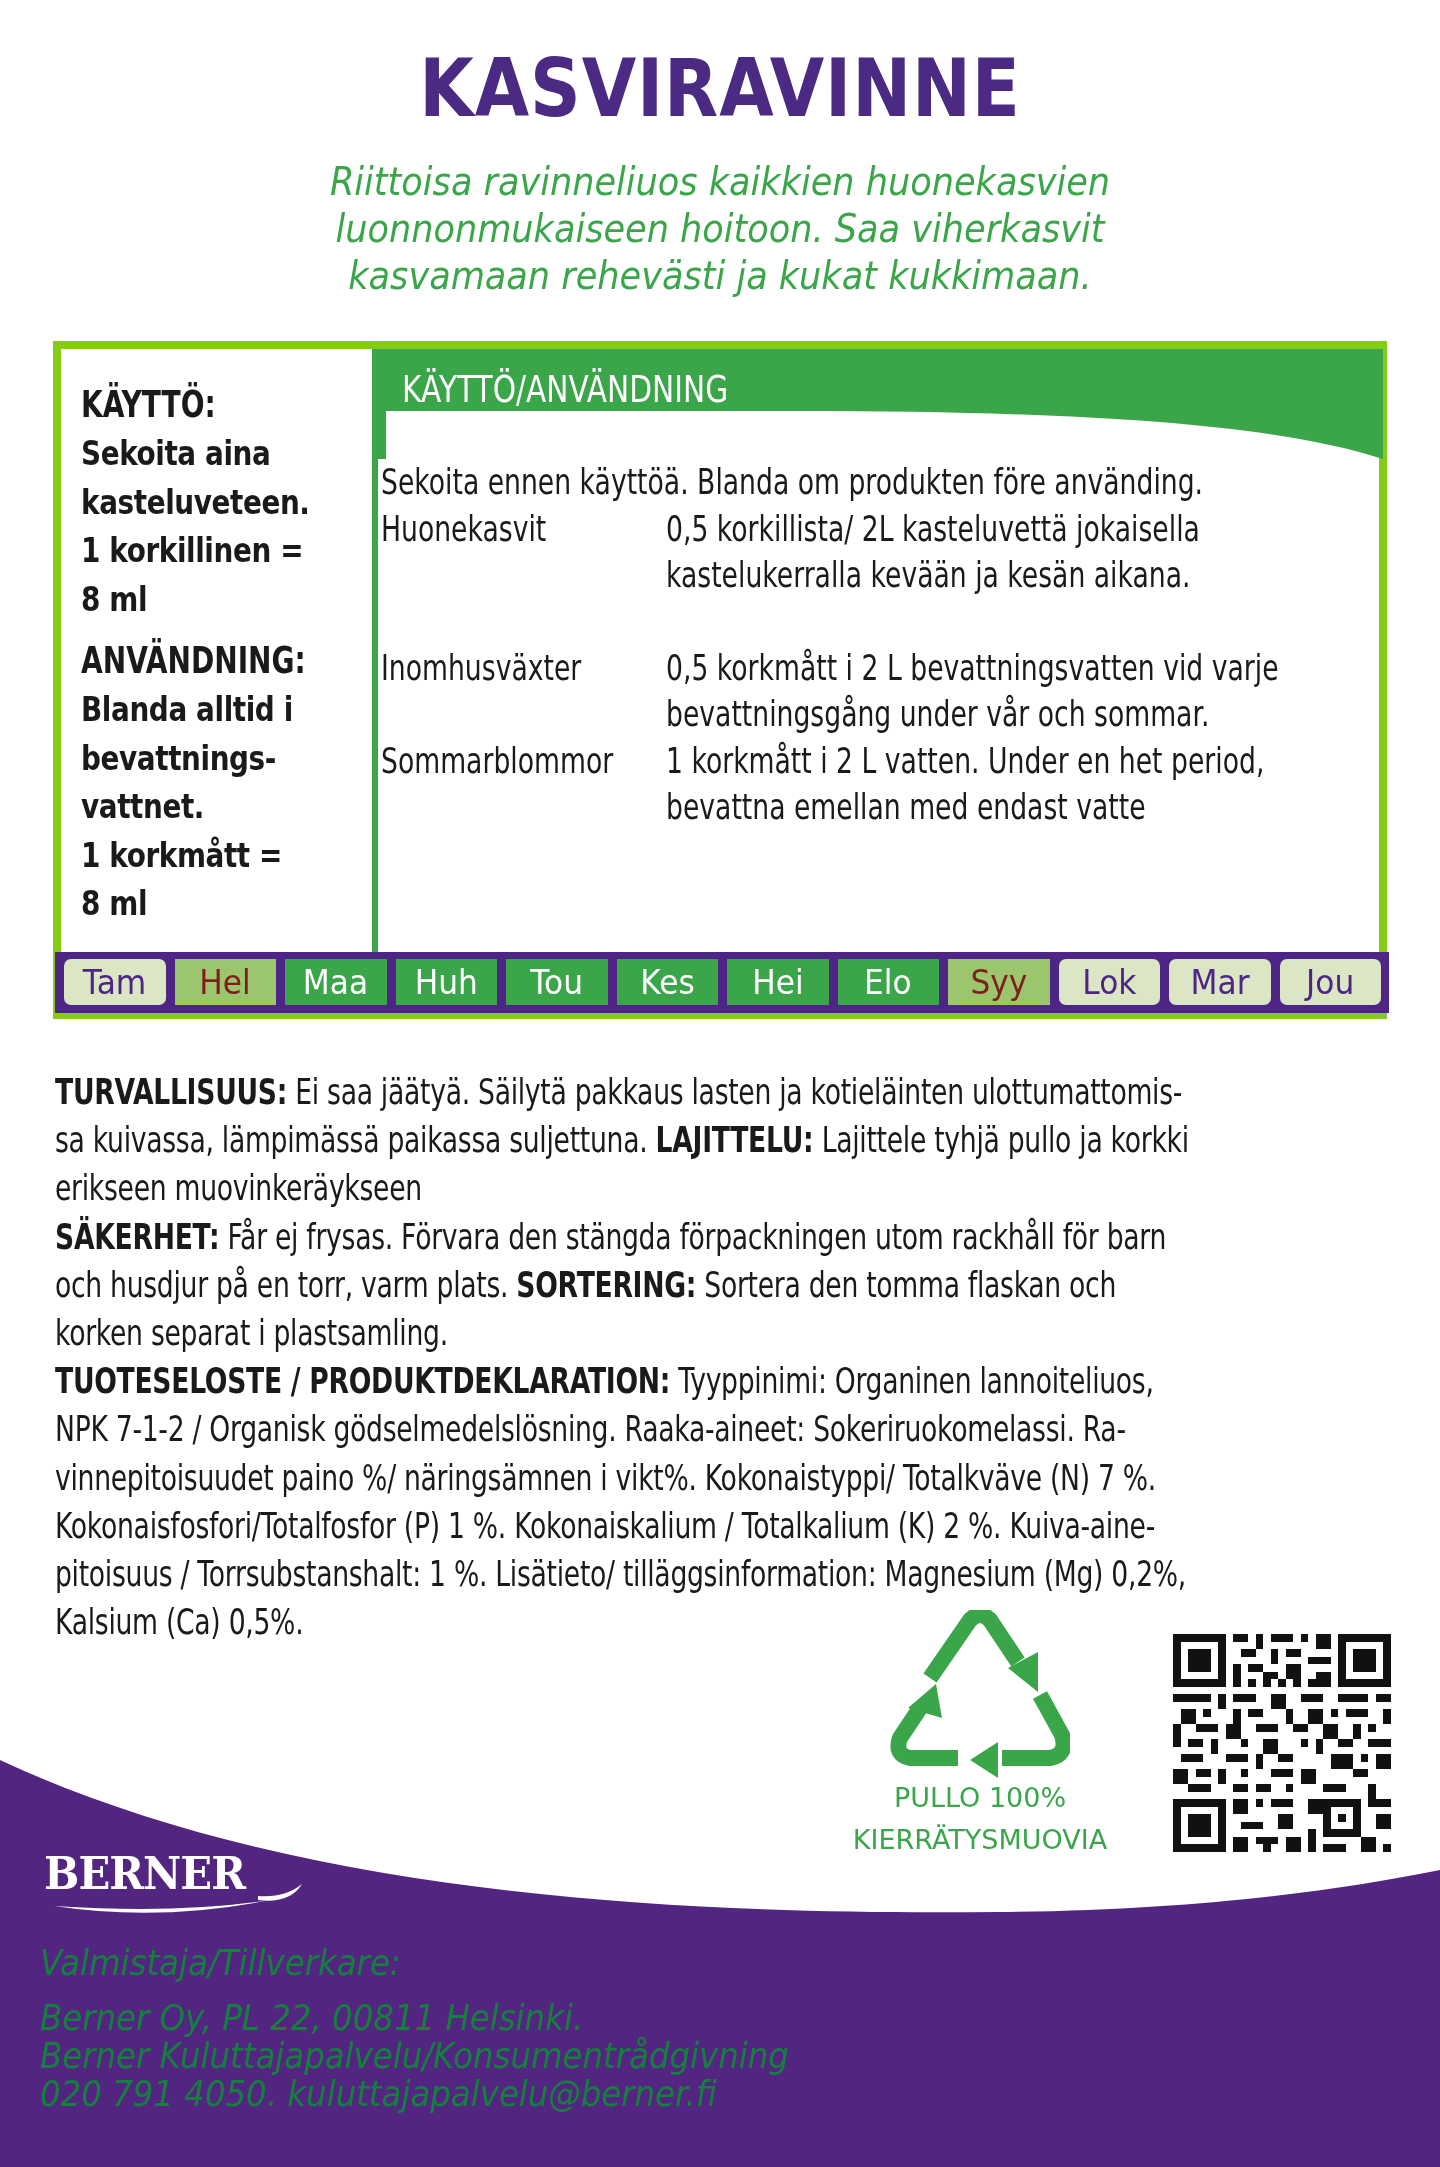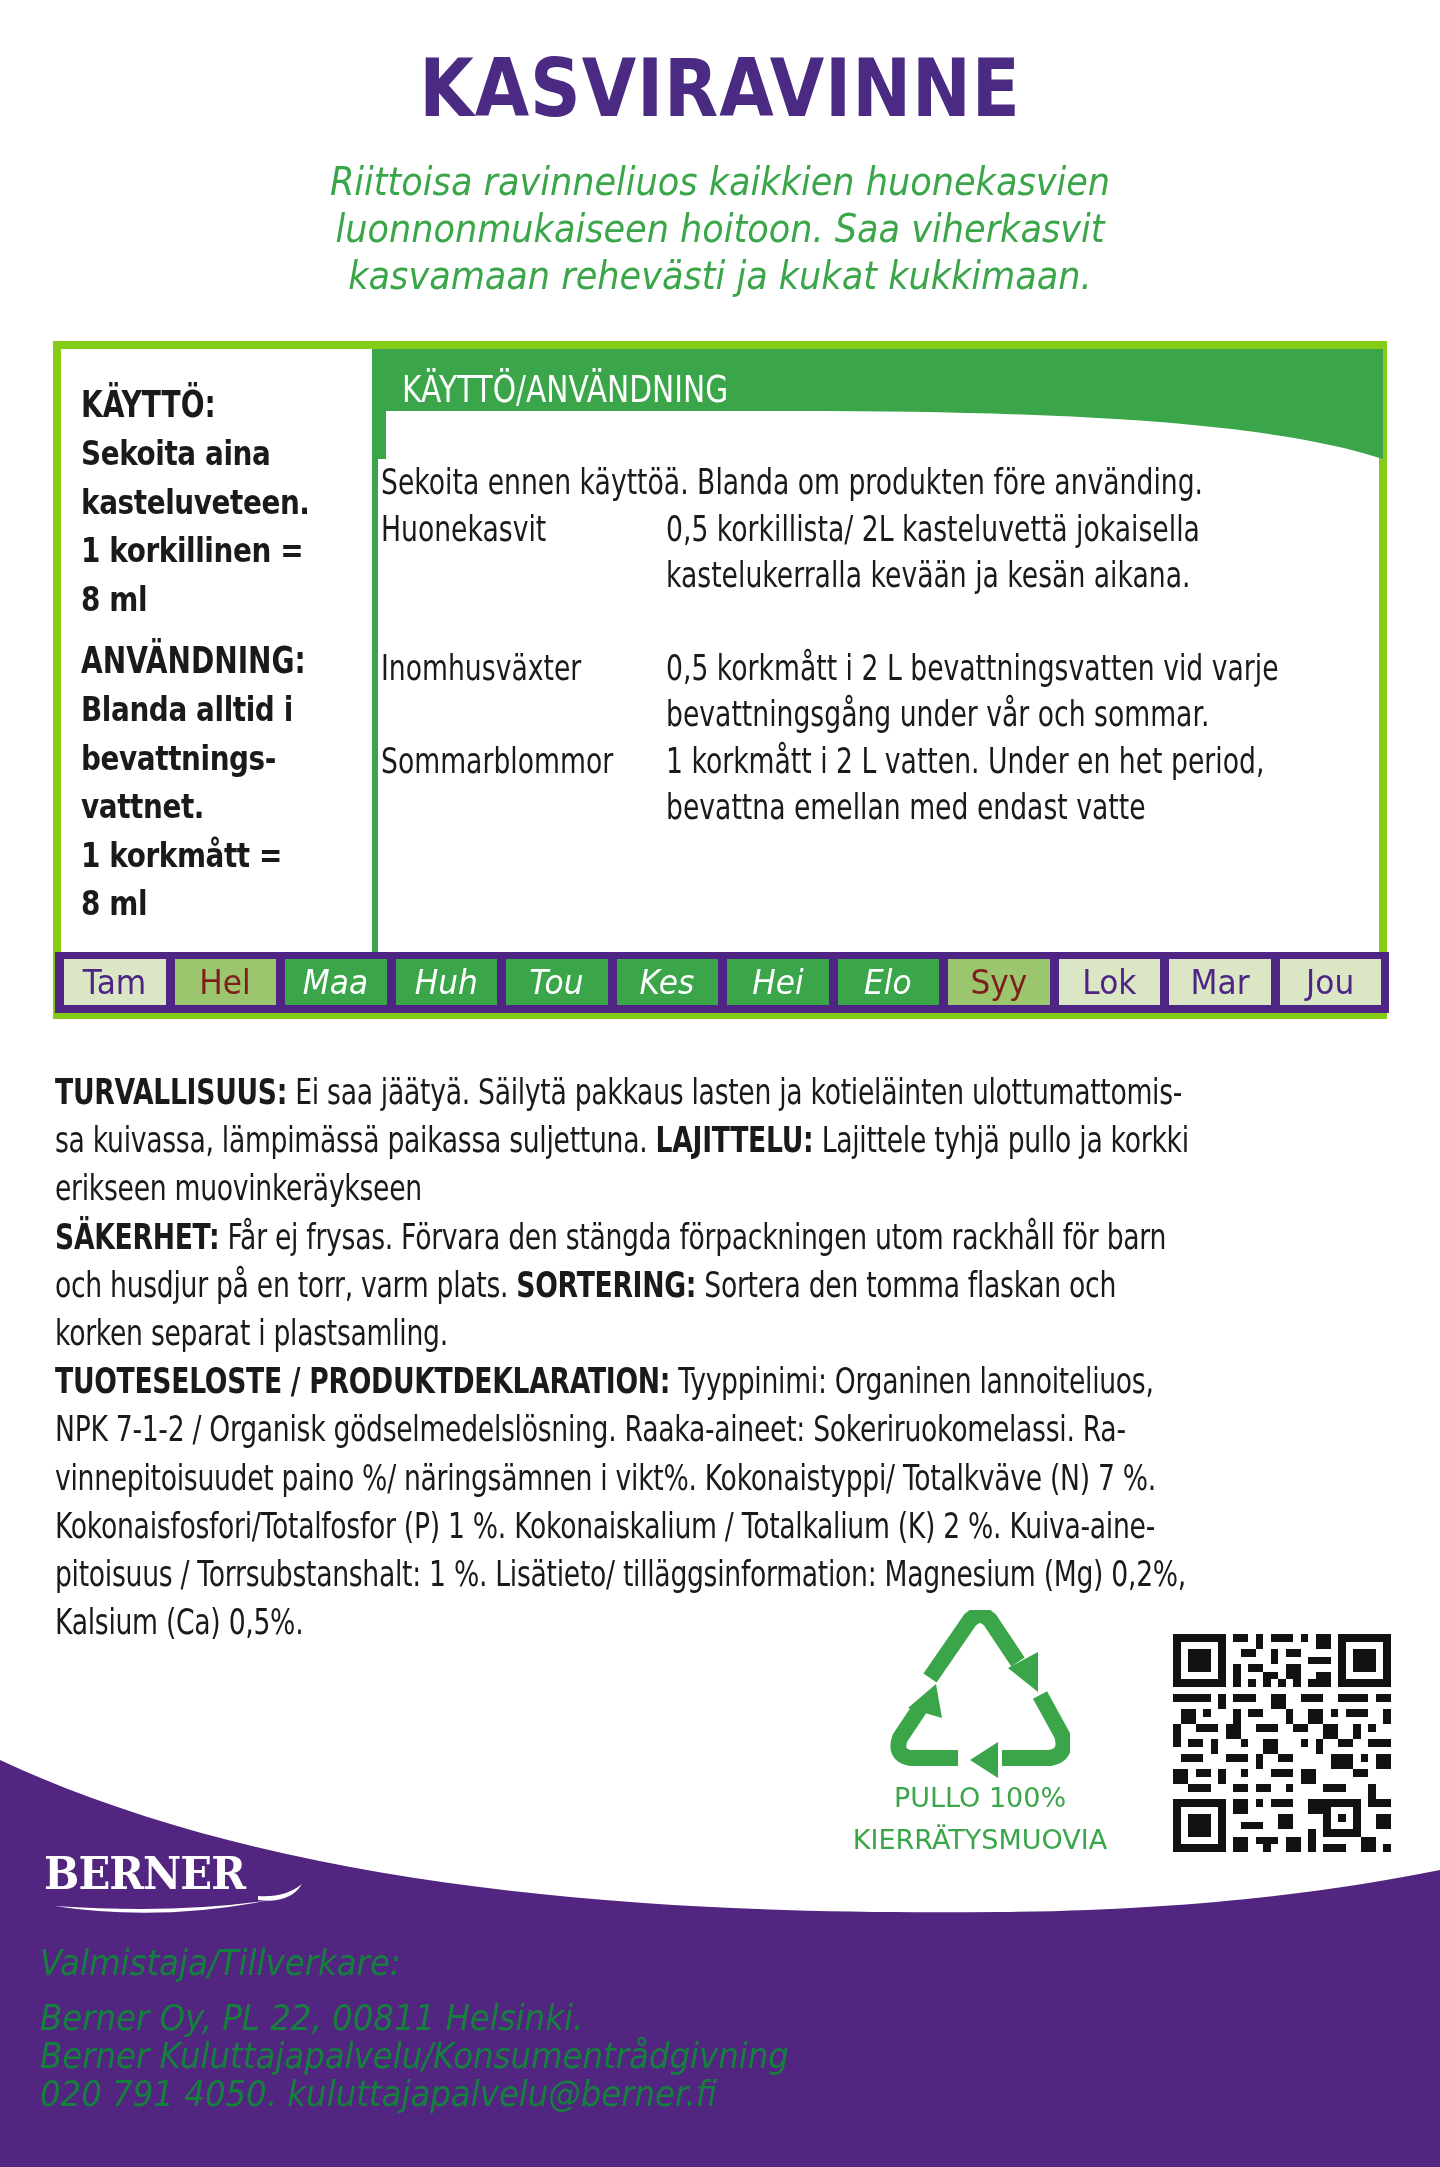--- a/index.html
+++ b/index.html
@@ -62,23 +62,23 @@
 
   .months {
     position: absolute; left: -6px; top: 603px; width: 1334px; height: 61px;
     background: #4e2585; padding: 7px 8px 7px 9px; display: flex; gap: 9px;
   }
   .month {
     flex: 1; height: 46px; display: flex; align-items: center; justify-content: center;
     font-family: "DejaVu Sans", sans-serif; font-size: 34px; letter-spacing: 0px;
   }
   .month span { display: inline-block; transform: scaleX(0.92); }
-  .m-pale { background: #dbe6c4; color: #4e2585; }
+  .m-pale { background: #dbe6c4; color: #4e2585; border-radius: 7px; }
   .m-light { background: #9bc66d; color: #7f1d1d; }
-  .m-green { background: #3aa649; color: #ffffff; font-style: italic; }
+  .m-green { background: #3aa649; color: #ffffff; }
 
   
   .safety {
     position: absolute; left: 55px; top: 1068px; width: 1360px;
   }
   .safety .p {
     font-family: "DejaVu Sans", sans-serif; font-size: 36px; line-height: 48.2px; white-space: nowrap;
     color: #1a1a1a; transform: scaleX(0.74); transform-origin: left; letter-spacing: -0.4px;
   }
   .safety b { font-weight: bold; }

